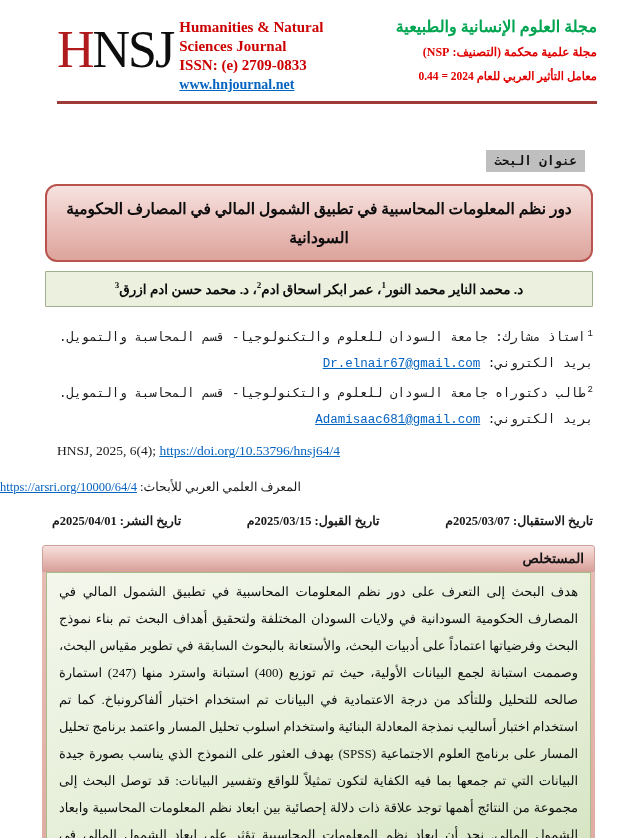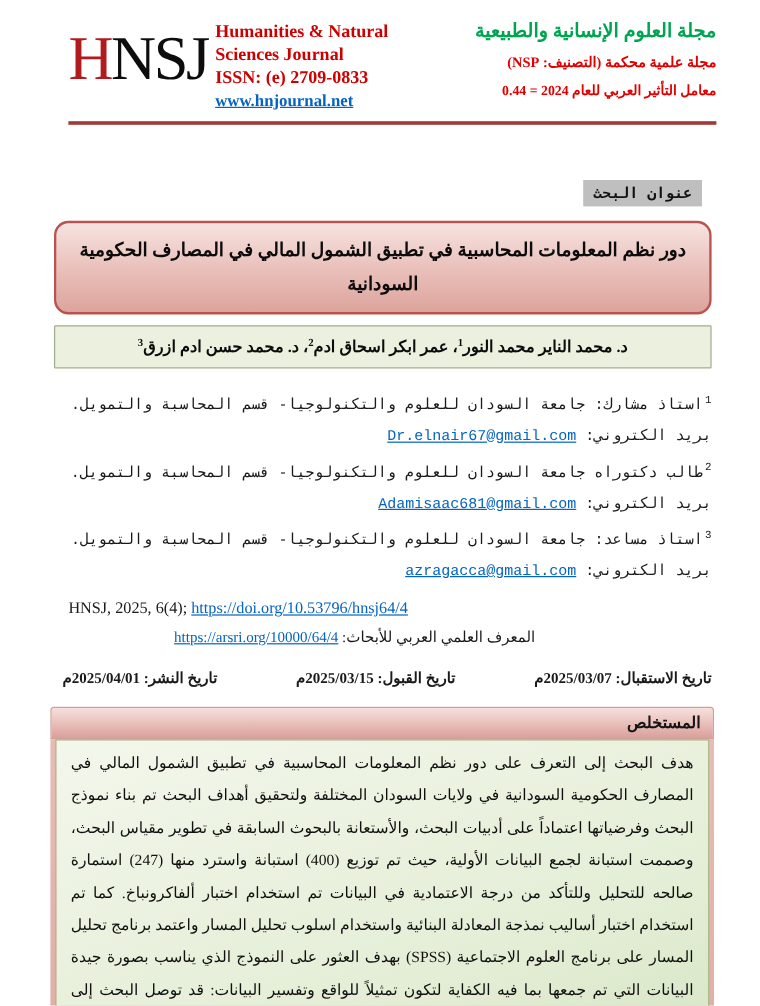--- a/index.html
+++ b/index.html
@@ -35,21 +35,21 @@
   }
   .authors-bar sup{font-size:9px;}
   
   .footnotes{direction:rtl;text-align:right;margin:14px 40px 0 40px;font-size:12.5px;}
   .footnote{line-height:26px;font-family:Liberation Mono, monospace;}
   .footnote sup{font-size:9px;margin-left:2px;}
   a.email{color:#0563c1;text-decoration:underline;direction:ltr;unicode-bidi:embed;}
   
   .citation{margin:10px 36px 0 57px;font-size:13.5px;}
   .citation a{color:#0563c1;text-decoration:underline;}
-  .arsri{direction:rtl;text-align:center;margin:8px 42px 0 0;font-size:12.5px;}
+  .arsri{direction:rtl;text-align:left;margin:20px 42px 0 0;font-size:12.5px;}
   .arsri a{color:#0563c1;text-decoration:underline;direction:ltr;unicode-bidi:embed;}
   
   .dates{direction:rtl;display:flex;justify-content:space-between;margin:18px 40px 0 52px;font-weight:bold;font-size:12.5px;}
   .dates .item{white-space:nowrap;}
   
   .abstract{margin:16px 38px 0 42px;}
   .bar{
     background:linear-gradient(180deg,#f6e0dd 0%,#e9c0bb 50%,#d9a09a 100%);
     border:1px solid #cfa19b;direction:rtl;text-align:right;
   }
@@ -93,23 +93,20 @@
   <span>د. محمد الناير محمد النور</span><sup>1</sup><span>، </span><span>عمر ابكر اسحاق ادم</span><sup>2</sup><span>، </span><span>د. محمد حسن ادم ازرق</span><sup>3</sup>
 </div>
 
 <div class="footnotes">
   <div class="footnote">
     <sup>1</sup><span>استاذ مشارك: جامعة السودان للعلوم والتكنولوجيا- قسم المحاسبة والتمويل. بريد الكتروني: </span><a href="#" class="email">Dr.elnair67@gmail.com</a>
   </div>
   <div class="footnote">
     <sup>2</sup><span>طالب دكتوراه جامعة السودان للعلوم والتكنولوجيا- قسم المحاسبة والتمويل. بريد الكتروني: </span><a href="#" class="email">Adamisaac681@gmail.com</a>
   </div>
-  <div class="footnote">
-    <sup>3</sup><span>استاذ مساعد: جامعة السودان للعلوم والتكنولوجيا- قسم المحاسبة والتمويل. بريد الكتروني: </span><a href="#" class="email">azragacca@gmail.com</a>
-  </div>
 </div>
 
 <div class="citation">
   <span>HNSJ, 2025, 6(4); </span><a href="#">https://doi.org/10.53796/hnsj64/4</a>
 </div>
 <div class="arsri">
   <span>المعرف العلمي العربي للأبحاث: </span><a href="#">https://arsri.org/10000/64/4</a>
 </div>
 
 <div class="dates">

